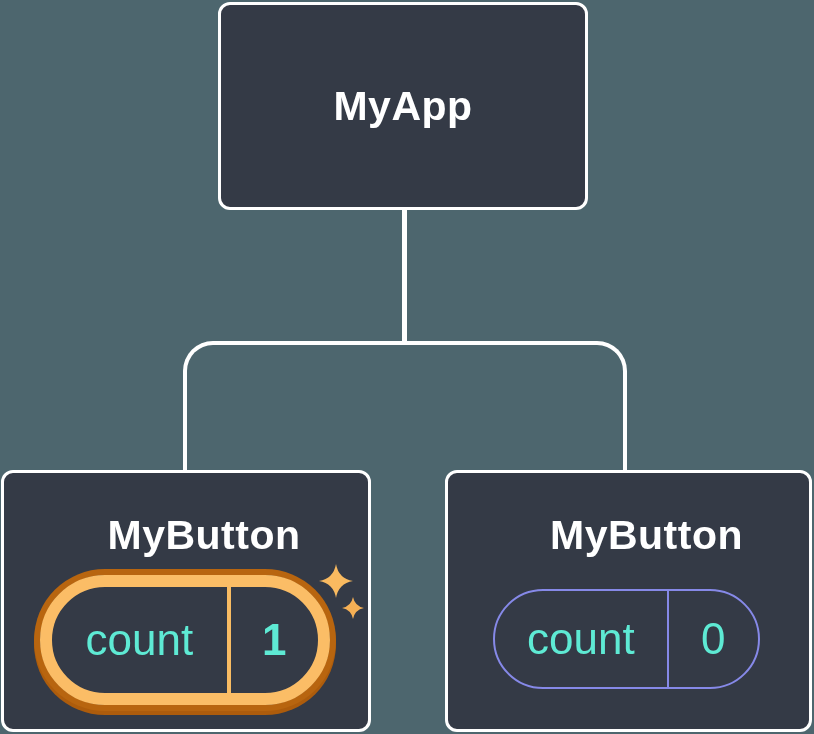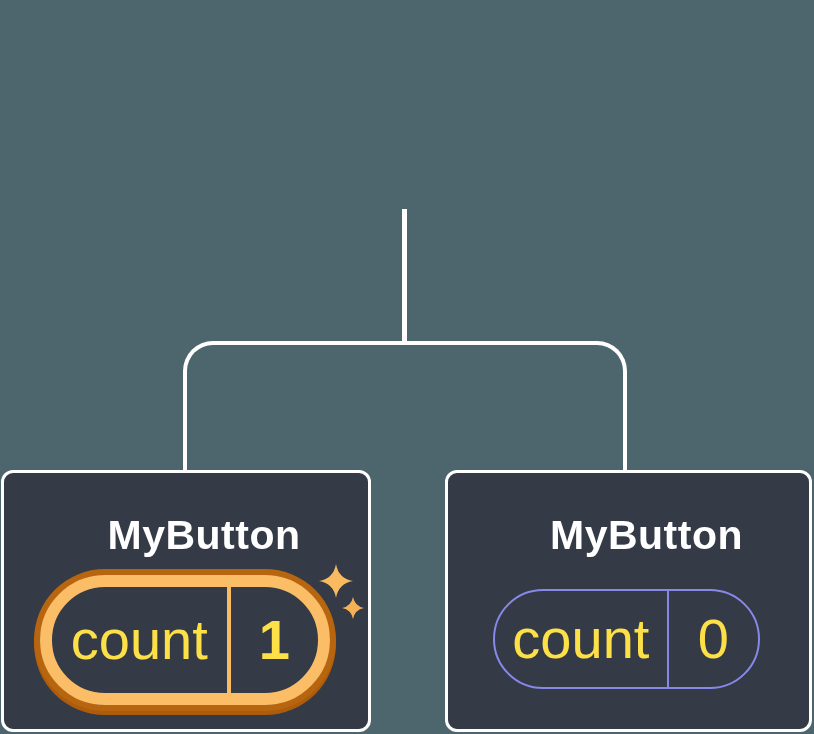--- a/index.html
+++ b/index.html
@@ -77,22 +77,22 @@
   }
   .pill-plain {
     left: 45px; top: 116px;
     width: 267px; height: 100px;
     border: 2px solid #8689e8;
   }
   .pill-cell {
     display: flex;
     align-items: center;
     justify-content: center;
-    color: #fde047;
-    font-size: 56px;
+    color: #5eead4;
+    font-size: 44px;
     line-height: 1;
   }
   .pill-highlight .cell-key   { flex: 172 0 0; border-right: 4px solid #f9bc63; }
   .pill-highlight .cell-value { flex: 86 0 0; font-weight: 700; }
   .pill-plain .cell-key   { flex: 173 0 0; border-right: 2px solid #8689e8; }
   .pill-plain .cell-value { flex: 90 0 0; font-weight: 400; }
 
   
   .sparkles {
     position: absolute;
@@ -101,20 +101,23 @@
   }
 </style>
 </head>
 <body>
 
 <div class="canvas">
 
   <div class="stem"></div>
   <div class="bracket"></div>
 
+  <div class="node node-root">
+    <div class="node-title">MyApp</div>
+  </div>
 
   <div class="node node-child-left">
     <div class="node-title child-title">MyButton</div>
 
     <div class="pill pill-highlight">
       <div class="pill-cell cell-key">count</div>
       <div class="pill-cell cell-value">1</div>
     </div>
 
     <svg class="sparkles" viewBox="0 0 62 75">

